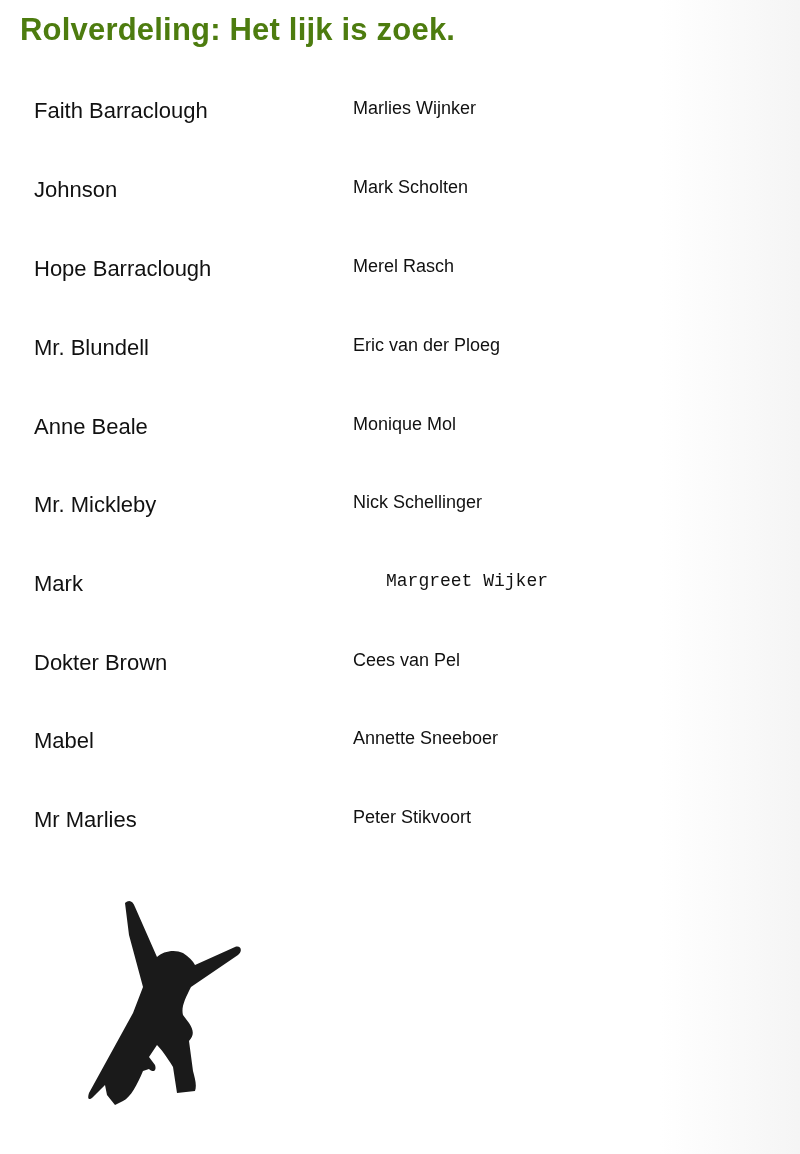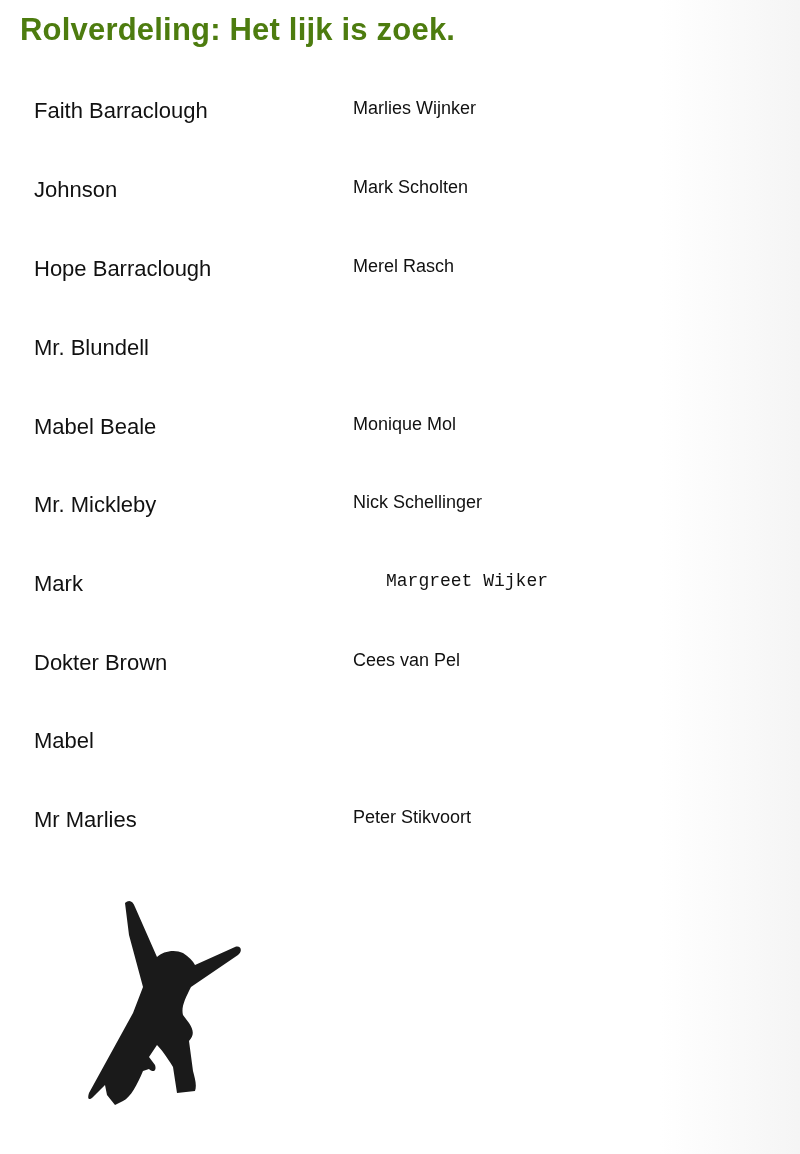--- a/index.html
+++ b/index.html
@@ -39,39 +39,41 @@
   <div class="row" style="top:177px">
     <span class="role">Johnson</span>
     <span class="actor">Mark Scholten</span>
   </div>
   <div class="row" style="top:256px">
     <span class="role">Hope Barraclough</span>
     <span class="actor">Merel Rasch</span>
   </div>
   <div class="row" style="top:335px">
     <span class="role">Mr. Blundell</span>
+    <span class="actor">Eric van der Ploeg</span>
   </div>
   <div class="row" style="top:414px">
-    <span class="role">Mabel Beale</span>
+    <span class="role">Anne Beale</span>
     <span class="actor">Monique Mol</span>
   </div>
   <div class="row" style="top:492px">
     <span class="role">Mr. Mickleby</span>
     <span class="actor">Nick Schellinger</span>
   </div>
   <div class="row" style="top:571px">
     <span class="role">Mark</span>
     <span class="actor indent">Margreet Wijker</span>
   </div>
   <div class="row" style="top:650px">
     <span class="role">Dokter Brown</span>
     <span class="actor">Cees van Pel</span>
   </div>
   <div class="row" style="top:728px">
     <span class="role">Mabel</span>
+    <span class="actor">Annette Sneeboer</span>
   </div>
   <div class="row" style="top:807px">
     <span class="role">Mr Marlies</span>
     <span class="actor">Peter Stikvoort</span>
   </div>
 </div>
 
 <svg class="logo" viewBox="0 0 165 215">
   <path fill="#1a1a1a" d="
     M40 8

